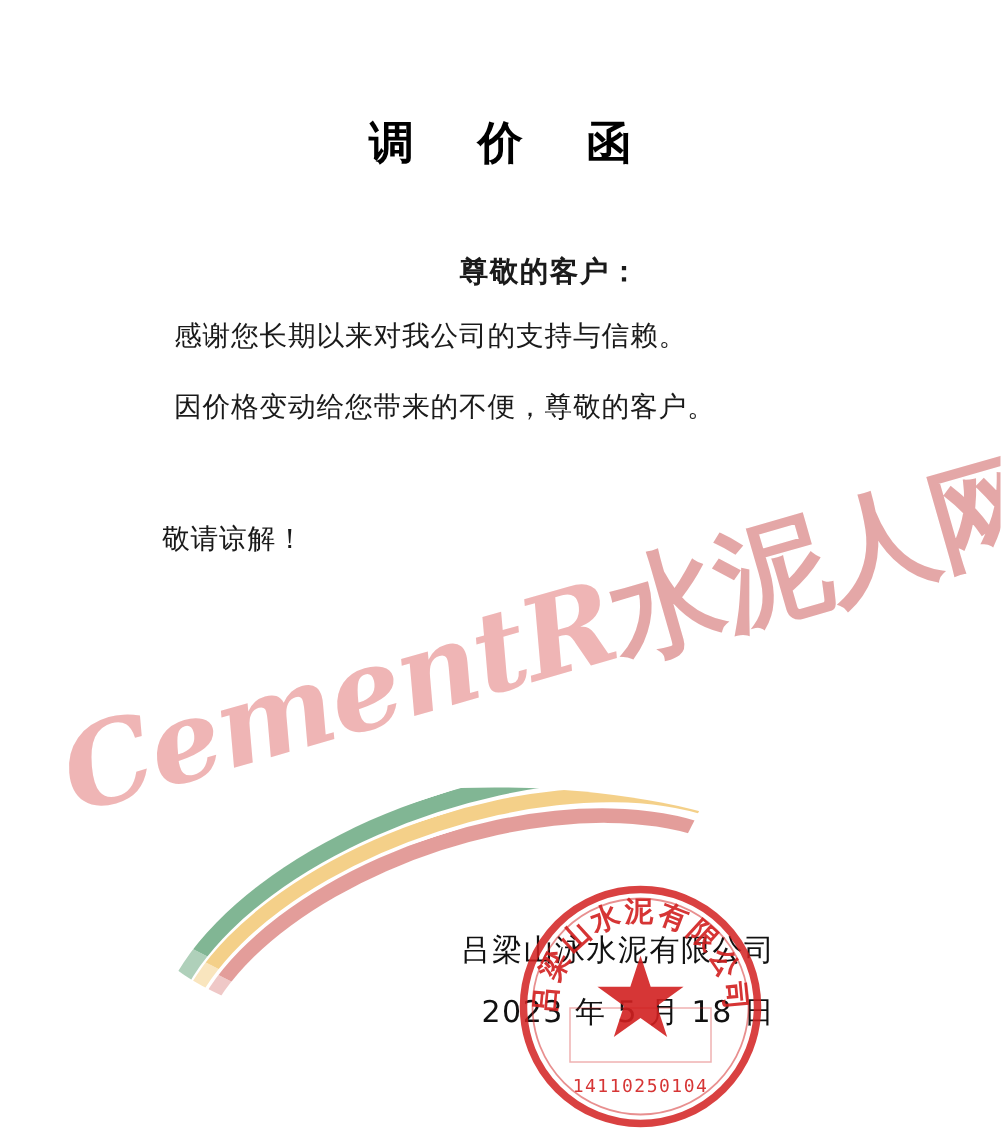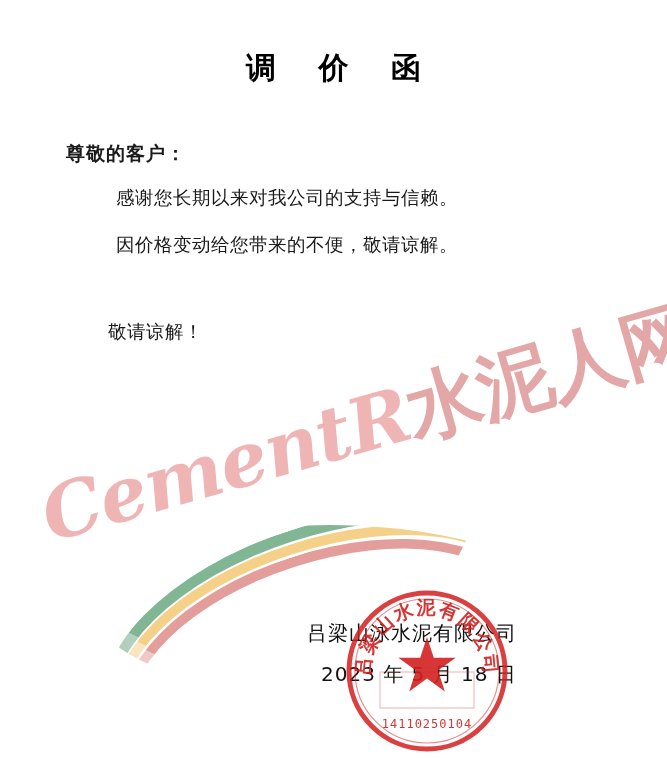--- a/index.html
+++ b/index.html
@@ -97,30 +97,31 @@
     position: relative;
     z-index: 10;
     padding: 0;
   }
   .doc-title {
     text-align: center;
     font-family: "DejaVu Sans", "Liberation Sans", sans-serif;
     font-weight: bold;
     font-size: 30px;
     letter-spacing: 16px;
-    padding-top: 48px;
+    padding-top: 75px;
     padding-left: 16px;
     color: #000;
   }
   .salutation {
     font-family: "DejaVu Sans", "Liberation Sans", sans-serif;
     font-weight: bold;
     font-size: 19px;
     margin: 52px 0 0 66px;
     letter-spacing: 1px;
+    text-align: center;
   }
   .para {
     font-family: "DejaVu Sans", "Liberation Sans", sans-serif;
     font-size: 18.5px;
     line-height: 37px;
     margin: 12px 58px 0 78px;
     text-align: justify;
     text-indent: 38px;
     letter-spacing: 0.5px;
   }
@@ -181,21 +182,21 @@
 
   <div class="doc">
 
     <div class="doc-title">调 价 函</div>
 
     <div class="salutation">尊敬的客户：</div>
 
     <div class="para p1">感谢您长期以来对我公司的支持与信赖。</div>
 
 
-    <div class="para p3">因价格变动给您带来的不便，敬请谅解。</div>
+    <div class="para p3">因价格变动给您带来的不便，尊敬的客户。</div>
 
     <div class="closing">敬请谅解！</div>
   </div>
 
   <div class="sign-block">
     <div class="sign-company">吕梁山泳水泥有限公司</div>
     <div class="sign-date">2023 年 5 月 18 日</div>
   </div>
 
   <div class="seal">

